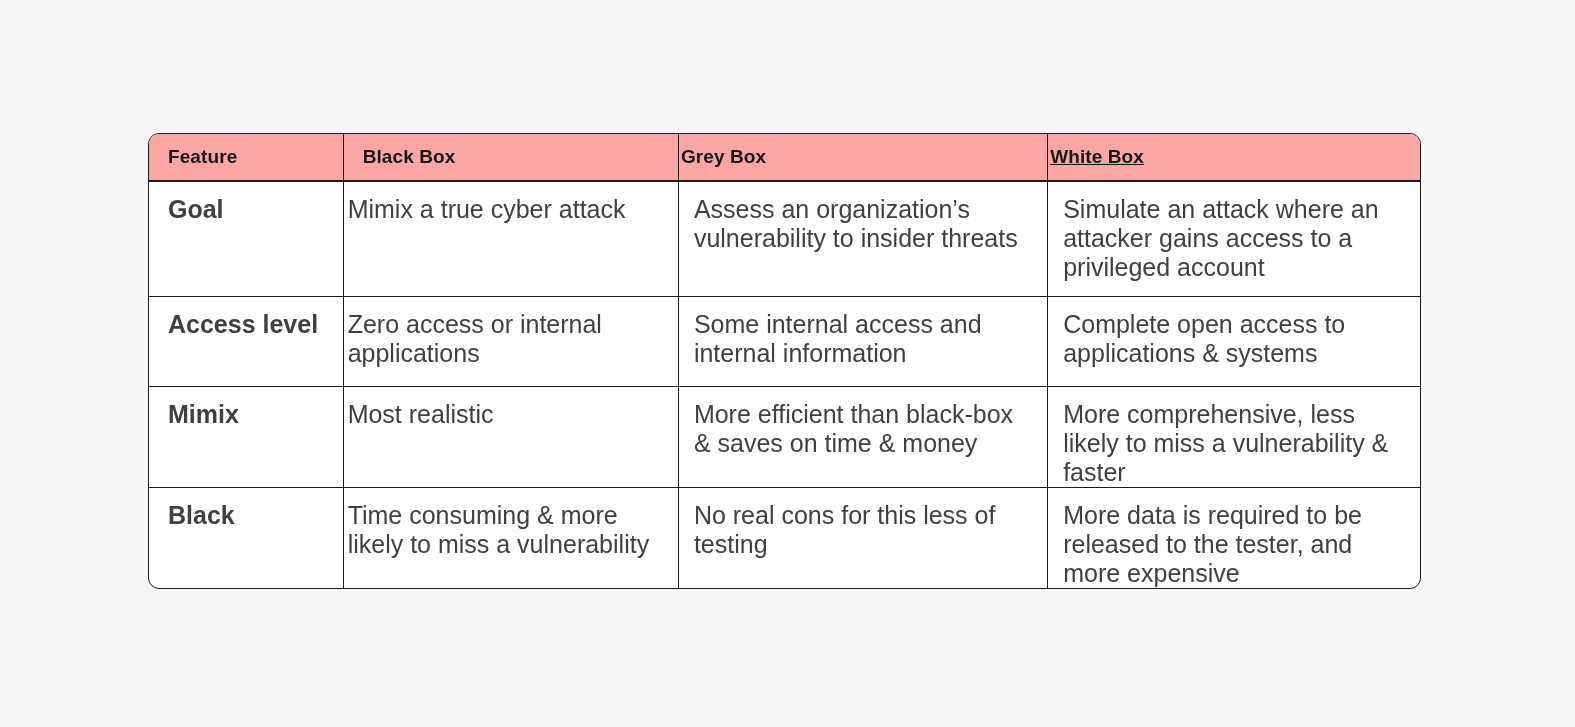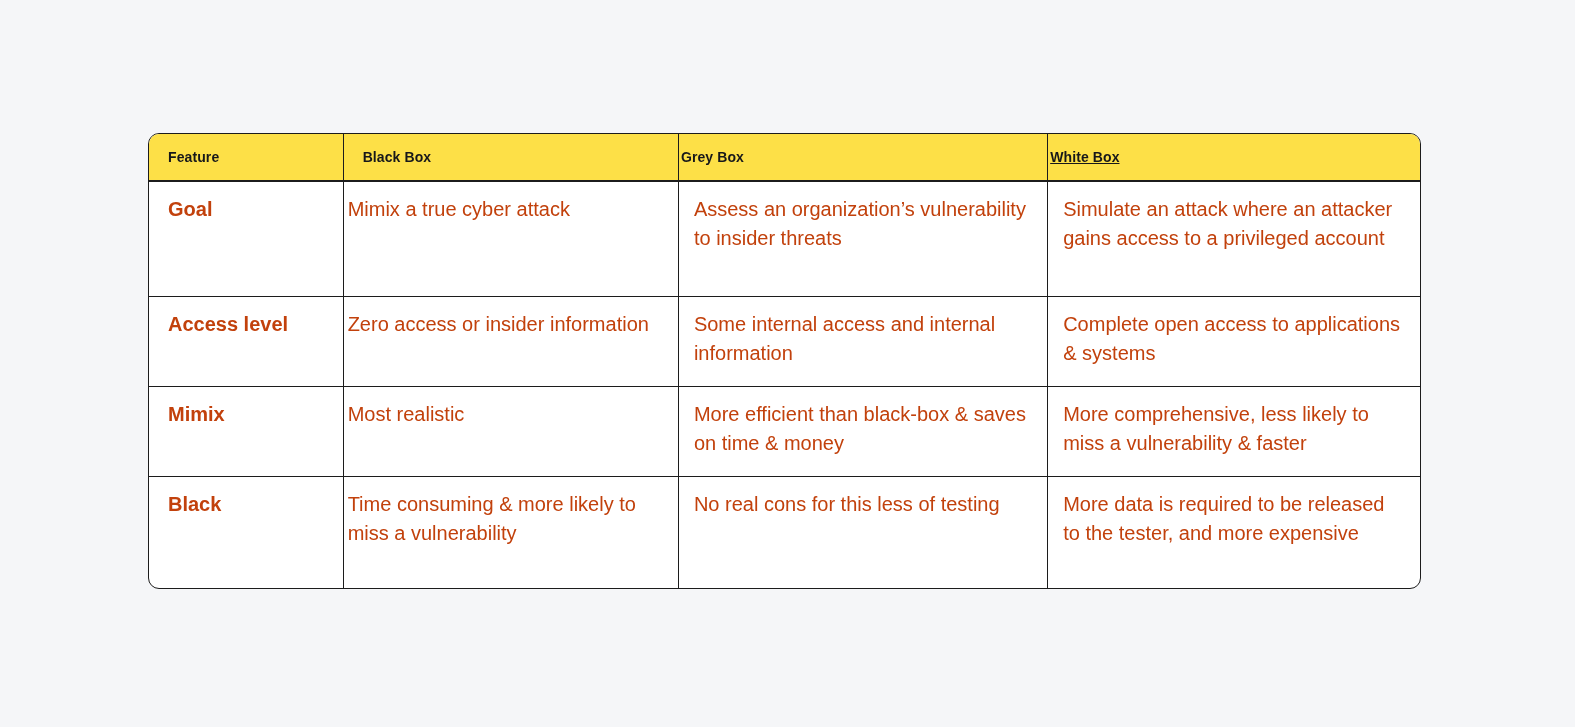--- a/index.html
+++ b/index.html
@@ -44,43 +44,43 @@
 
   table.cmp col.c0 { width: 194px; }
   table.cmp col.c1 { width: 335px; }
   table.cmp col.c2 { width: 369px; }
   table.cmp col.c3 { width: 372px; }
 
   
   thead tr { height: 47px; }
 
   thead th {
-    background: #fde047;
+    background: #fca5a5;
     border-right: 1.5px solid #1c1c1c;
     border-bottom: 2px solid #1c1c1c;
     text-align: left;
     vertical-align: middle;
-    font-size: 14px;
+    font-size: 19px;
     font-weight: bold;
     color: #17181a;
     letter-spacing: 0.1px;
     padding: 0 0 0 19px;
     white-space: nowrap;
   }
   thead th:last-child { border-right: none; text-decoration: underline; }
   thead th.h2, thead th.h3 { padding-left: 2px; }
 
   
   tbody td {
     border-right: 1.5px solid #1c1c1c;
     border-bottom: 1.5px solid #1c1c1c;
     vertical-align: top;
-    font-size: 20px;
+    font-size: 25px;
     line-height: 29px;
-    color: #c2410c;
+    color: #404040;
     padding: 13px 16px 0 19px;
     text-align: left;
   }
   tbody td:last-child { border-right: none; }
   tbody tr:last-child td { border-bottom: none; }
 
   tbody td.feat {
     font-weight: bold;
     white-space: nowrap;
   }
@@ -118,21 +118,21 @@
       <tbody>
         <tr class="r-goal">
           <td class="feat">Goal</td>
           <td class="val val1">Mimix a true cyber attack</td>
           <td class="val">Assess an organization’s vulnerability to insider threats</td>
           <td class="val">Simulate an attack where an attacker gains access to a privileged account</td>
         </tr>
 
         <tr class="r-access">
           <td class="feat">Access level</td>
-          <td class="val val1">Zero access or insider information</td>
+          <td class="val val1">Zero access or internal applications</td>
           <td class="val">Some internal access and internal information</td>
           <td class="val">Complete open access to applications &amp; systems</td>
         </tr>
 
         <tr class="r-pros">
           <td class="feat">Mimix</td>
           <td class="val val1">Most realistic</td>
           <td class="val">More efficient than black-box &amp; saves on time &amp; money</td>
           <td class="val">More comprehensive, less likely to miss a vulnerability &amp; faster</td>
         </tr>

